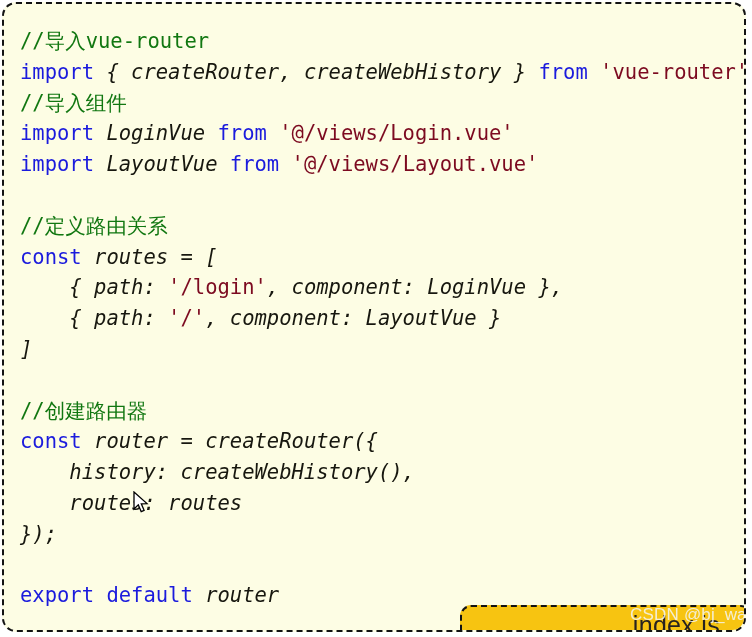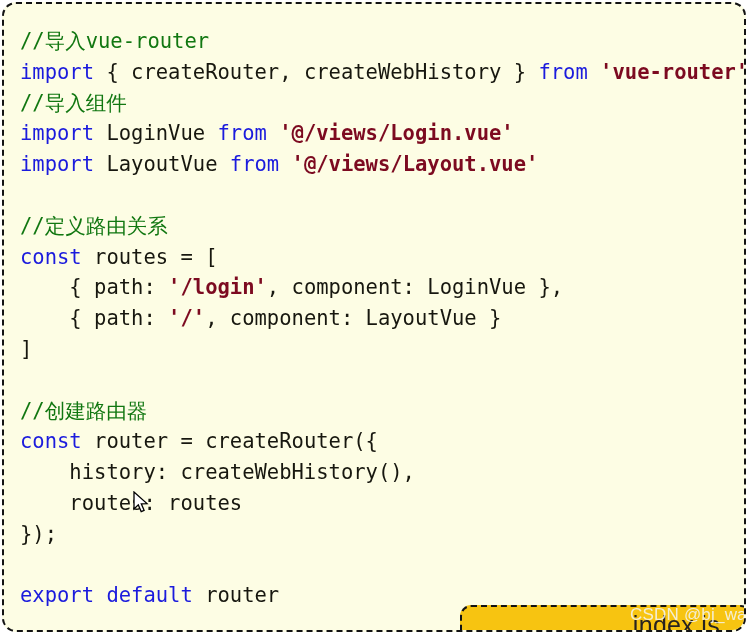--- a/index.html
+++ b/index.html
@@ -42,22 +42,22 @@
     color: #1b1b1b;
     letter-spacing: 0px;
   }
   .ln {
     display: block;
     height: 30.8px;
     white-space: pre;
   }
   .cmt  { color: #117711; }
   .kw   { color: #1b1bdd; margin-top: 36px; }
-  .str  { color: #7c0a20; font-weight: bold; }
-  .plain{ color: #17170f; }
+  .str  { color: #7c0a20; }
+  .plain{ color: #17170f; font-style: italic; }
 
   
   #file-badge {
     position: absolute;
     left: 456px;
     top: 601px;
     width: 292px;
     height: 40px;
     box-sizing: border-box;
     background: #f7c411;

